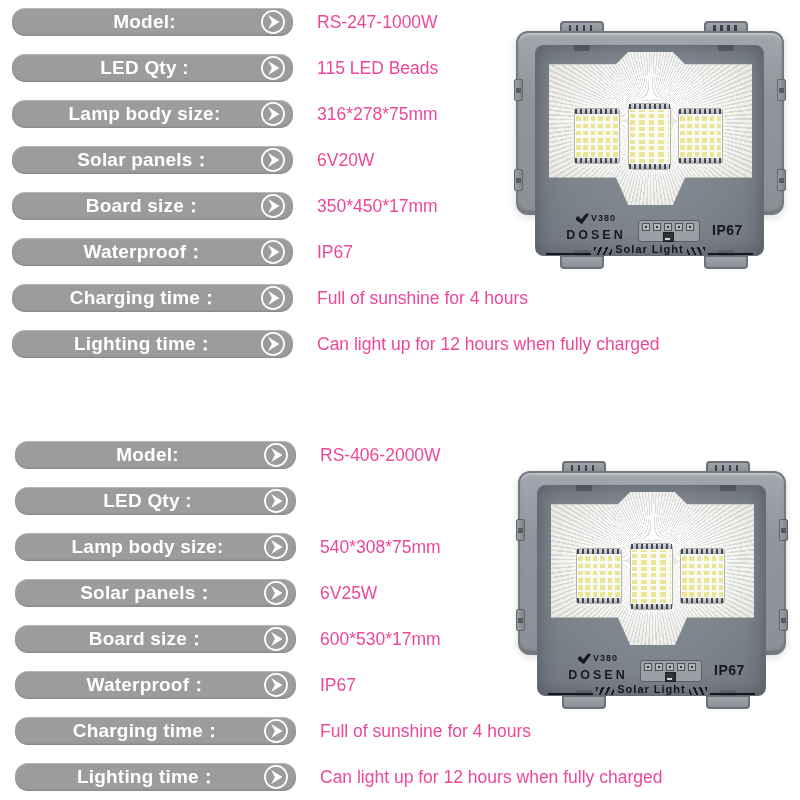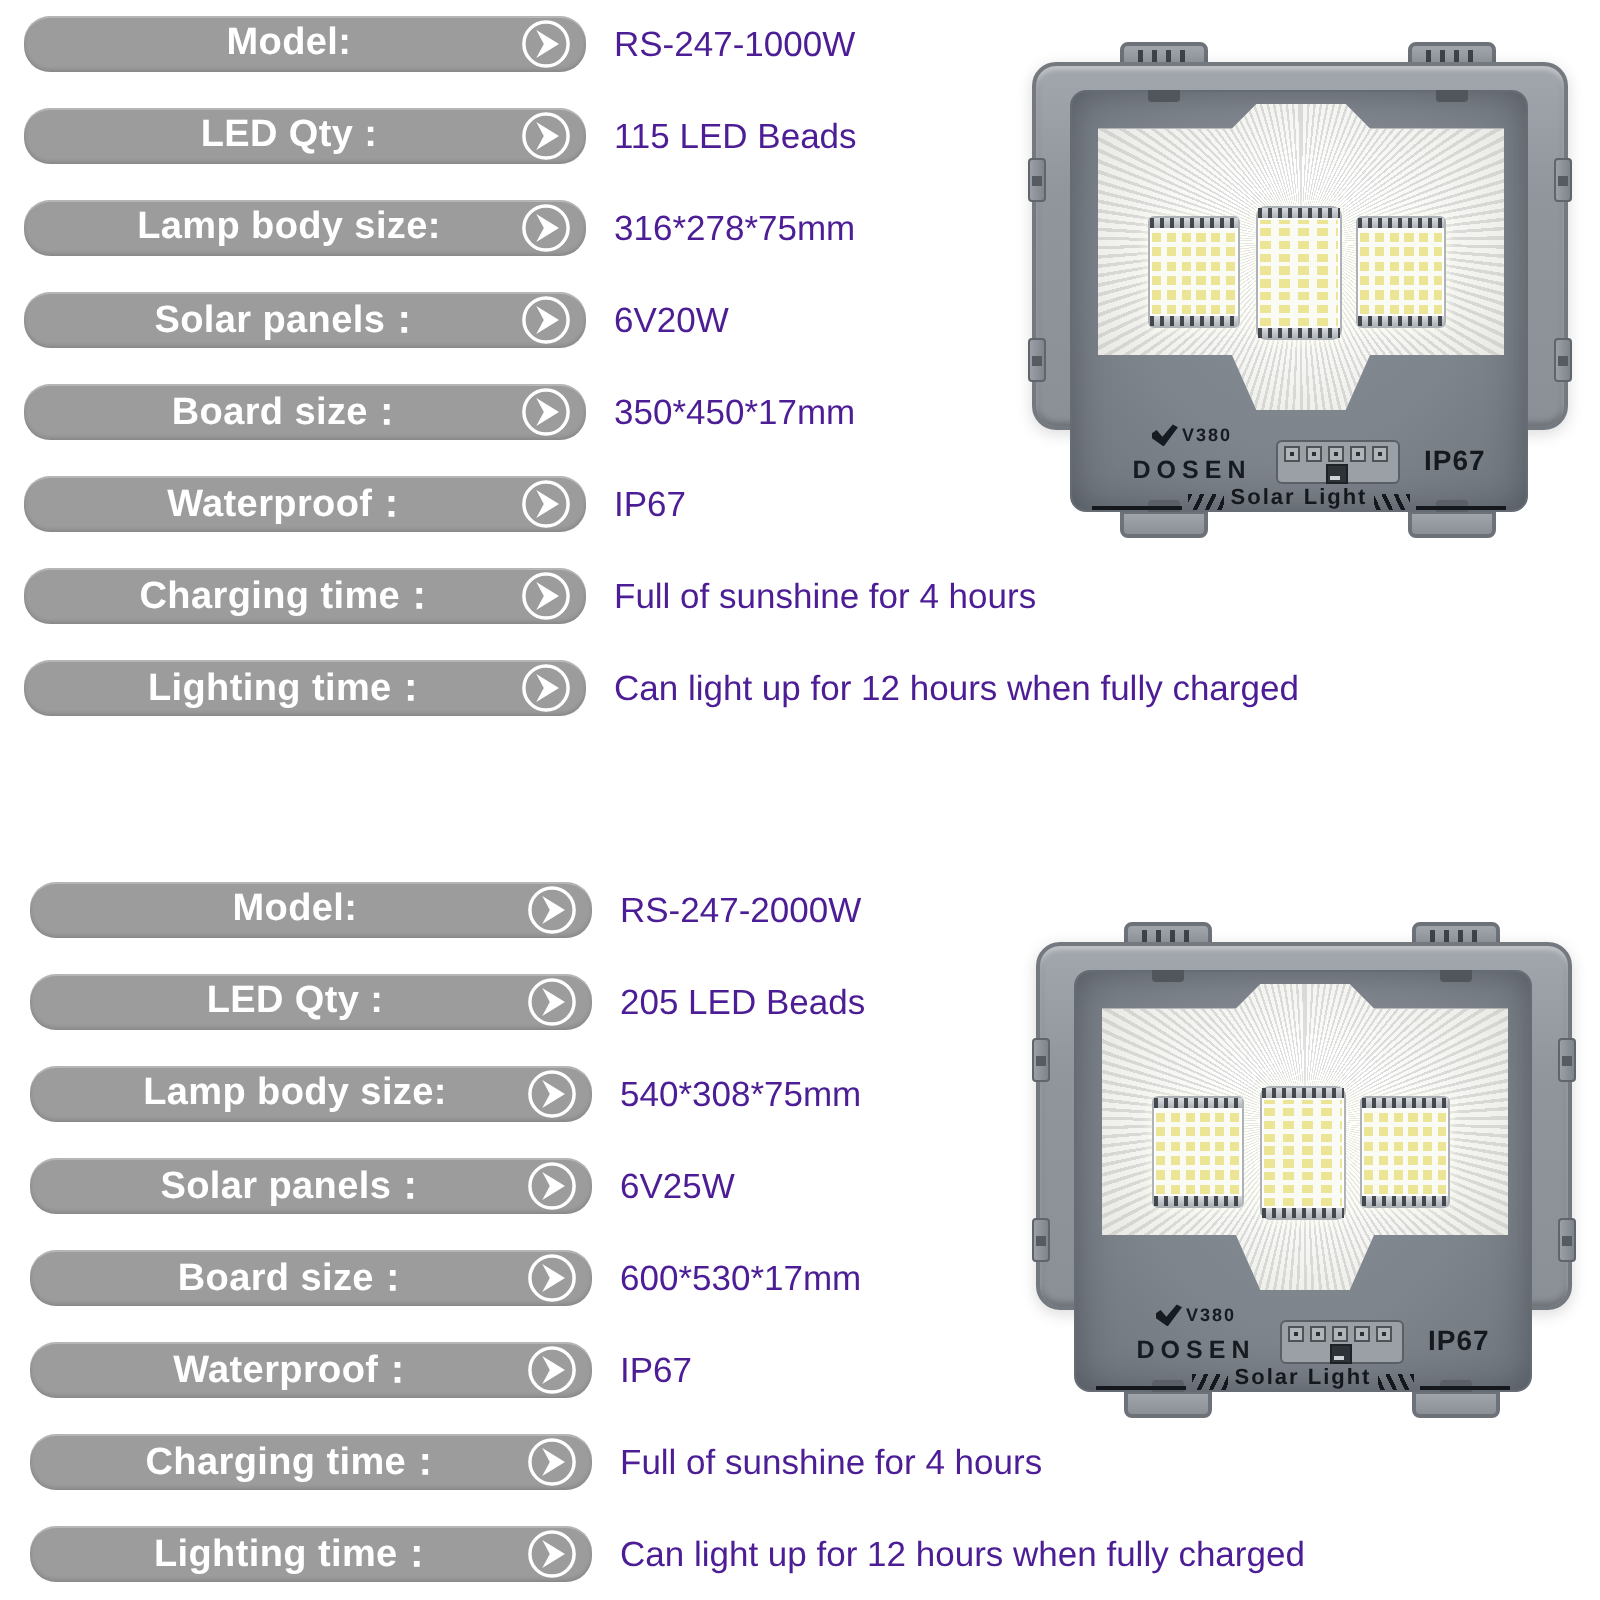--- a/index.html
+++ b/index.html
@@ -21,21 +21,21 @@
     display:flex;align-items:center;justify-content:center;
   }
   .spec-section.top .pill{margin-left:12px;}
   .spec-section.bottom .pill{margin-left:15px;}
   .pill-label{
     color:#ffffff;font-size:19px;font-weight:bold;white-space:nowrap;
     letter-spacing:.2px;transform:translateX(-8px);
   }
   .arrow{position:absolute;right:7px;top:50%;transform:translateY(-50%);width:26px;height:26px;display:block;}
   .arrow svg{display:block;width:100%;height:100%;}
-  .value{margin-left:14px;font-size:17.5px;color:#4c1d95;white-space:nowrap;}
+  .value{margin-left:24px;font-size:17.5px;color:#ec4899;white-space:nowrap;}
 
   
   .light-slot{position:absolute;width:268px;height:248px;}
   .slot-top{left:516px;top:21px;}
   .slot-bottom{left:518px;top:461px;}
   .light{position:absolute;inset:0;}
 
   .mtab{
     position:absolute;top:0;width:44px;height:16px;
     background:linear-gradient(180deg,#a0a5ab,#8b9097);
@@ -304,33 +304,32 @@
     <div class="spec-row">
       <div class="pill">
         <span class="pill-label">Model:</span>
         <span class="arrow">
             <svg viewBox="0 0 24 24">
               <circle cx="12" cy="12" r="10.2" fill="none" stroke="#fff" stroke-width="1.6"></circle>
               <path d="M7.5 5.5 L18 12 L7.5 18.5 L11 12 Z" fill="#fff"></path>
             </svg>
           </span>
       </div>
-      <div class="value">RS-247-2000W</div>
+      <div class="value">RS-406-2000W</div>
     </div>
     <div class="spec-row">
       <div class="pill">
         <span class="pill-label">LED Qty :</span>
         <span class="arrow">
             <svg viewBox="0 0 24 24">
               <circle cx="12" cy="12" r="10.2" fill="none" stroke="#fff" stroke-width="1.6"></circle>
               <path d="M7.5 5.5 L18 12 L7.5 18.5 L11 12 Z" fill="#fff"></path>
             </svg>
           </span>
       </div>
-      <div class="value">205 LED Beads</div>
     </div>
     <div class="spec-row">
       <div class="pill">
         <span class="pill-label">Lamp body size:</span>
         <span class="arrow">
             <svg viewBox="0 0 24 24">
               <circle cx="12" cy="12" r="10.2" fill="none" stroke="#fff" stroke-width="1.6"></circle>
               <path d="M7.5 5.5 L18 12 L7.5 18.5 L11 12 Z" fill="#fff"></path>
             </svg>
           </span>

